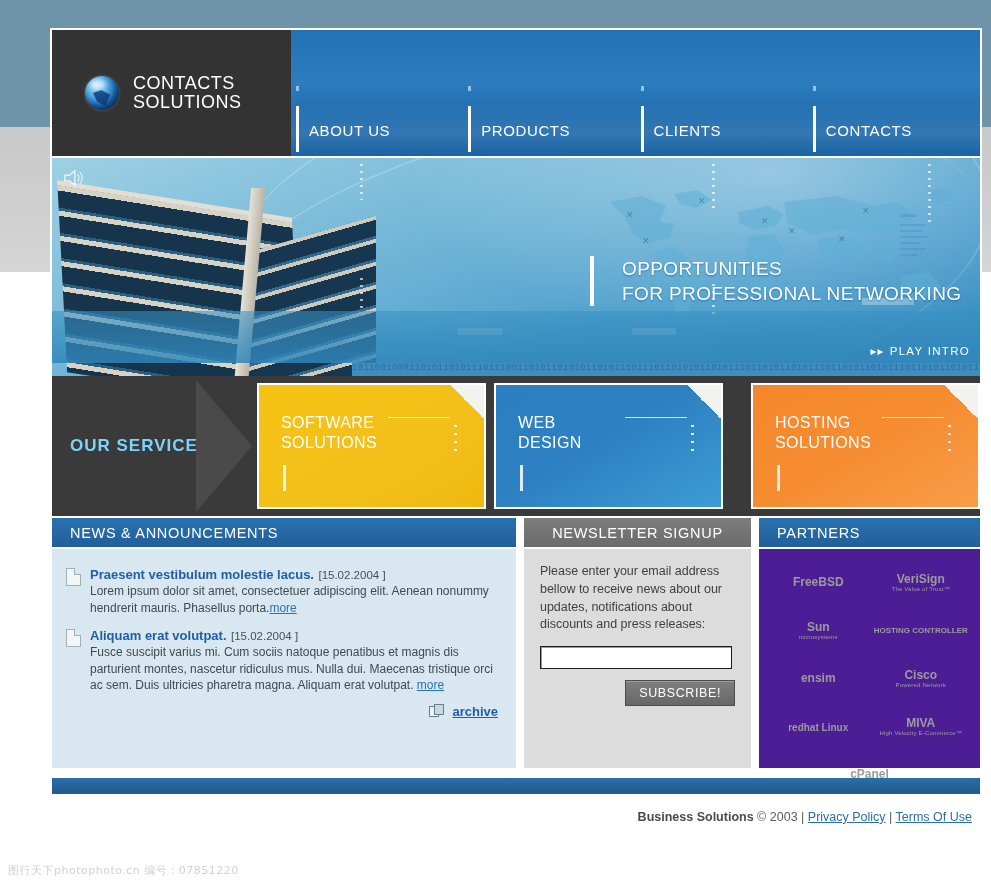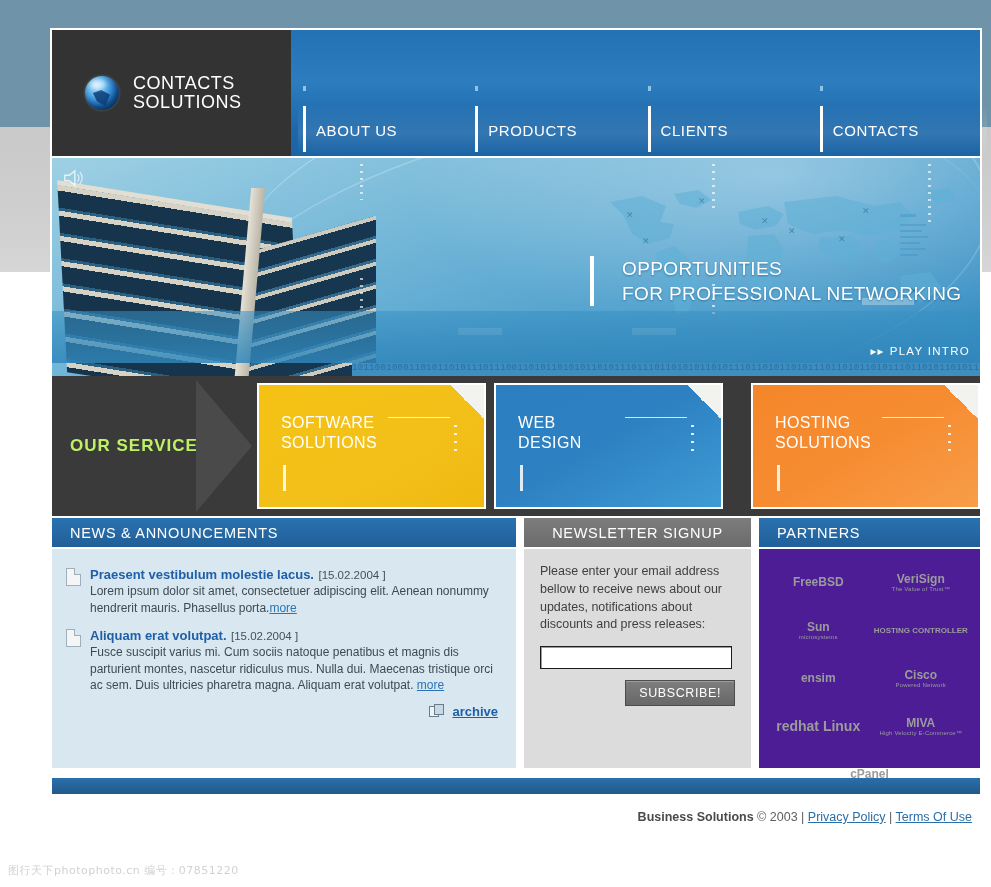--- a/index.html
+++ b/index.html
@@ -61,21 +61,21 @@
     font-size: 18px; letter-spacing: .5px; font-weight: 400;
   }
   .logo-text div { white-space: nowrap; }
 
   .nav-panel {
     position: absolute; left: 241px; top: 0; width: 691px; height: 130px;
     background: linear-gradient(to bottom, #2272b5 0%, #2c7cbe 42%, #1d69ab 76%, #1b63a4 100%);
     border: 2px solid #ffffff; border-left: none;
   }
   .nav-row {
-    position: absolute; left: 7px; bottom: 0; width: 100%; height: 52px;
+    position: absolute; left: 0; bottom: 0; width: 100%; height: 52px;
     display: flex;
   }
   .nav-item {
     flex: 1; position: relative; display: flex; align-items: center;
     padding-left: 18px; height: 52px;
     color: #ffffff; font-size: 15px; letter-spacing: .6px;
     background: linear-gradient(to bottom, rgba(255,255,255,0) 0%, rgba(255,255,255,.10) 55%, rgba(255,255,255,0) 100%);
   }
   .nav-item::before {
     content: ""; position: absolute; left: 5px; top: 2px;
@@ -179,21 +179,21 @@
 
   
   .services {
     position: relative; width: 932px; height: 140px; background: #3a3a3a;
     border-left: 2px solid #fff; border-right: 2px solid #fff;
     display: flex; align-items: center;
   }
   .svc-label {
     width: 243px; height: 140px; position: relative;
     display: flex; align-items: center; padding-left: 18px;
-    color: #bef264; font-size: 17px; letter-spacing: 1px; font-weight: 700;
+    color: #7dd3fc; font-size: 17px; letter-spacing: 1px; font-weight: 700;
   }
   .svc-arrow {
     position: absolute; right: 5px; top: 4px;
     width: 0; height: 0;
     border-top: 66px solid transparent;
     border-bottom: 66px solid transparent;
     border-left: 56px solid #4a4a4a;
   }
   .cards { display: flex; gap: 8px; }
   .card {
@@ -545,21 +545,21 @@
             <span style="font-size:8px">HOSTING CONTROLLER</span>
           </div>
           <div class="plogo">
             <span>ensim</span>
           </div>
           <div class="plogo">
             <div><span>Cisco</span>
               <small>Powered Network</small></div>
           </div>
           <div class="plogo">
-            <span style="font-size:14px">redhat Linux</span>
+            <span style="font-size:10px">redhat Linux</span>
           </div>
           <div class="plogo">
             <div><span>MIVA</span>
               <small>High Velocity E-Commerce™</small></div>
           </div>
           <div class="plogo">
             <span>cPanel</span>
           </div>
         </div>
       </div>

